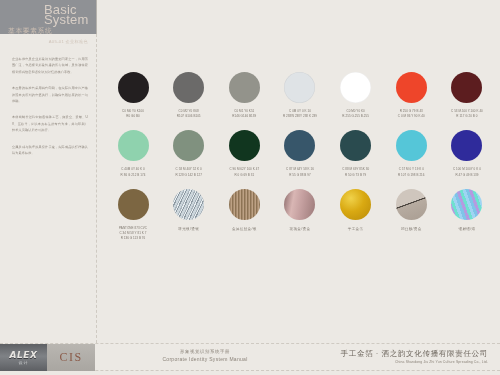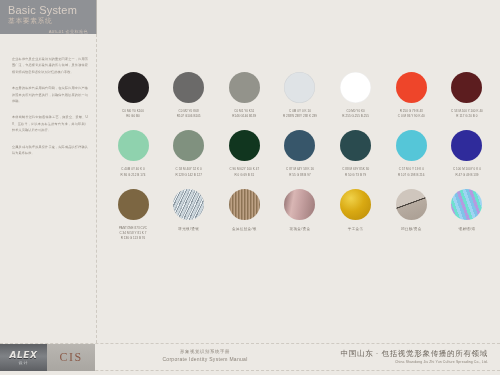--- a/index.html
+++ b/index.html
@@ -16,22 +16,22 @@
   }
 
   
   .header-block {
     position: absolute; left: 0; top: 0;
     width: 96px; height: 34px;
     background: #8f9195;
     padding: 5px 6px 0 8px;
   }
   .hdr-en {
-    font-size: 11px; letter-spacing: .2px;
-    color: #d9cfc6; line-height: 10px;
+    font-size: 13px; letter-spacing: .2px;
+    color: #d9cfc6; line-height: 10px; margin-left: 36px;
   }
   .hdr-cn {
     font-size: 6.8px; letter-spacing: .6px;
     color: #cdbfb2; line-height: 9px; margin-top: 1px;
   }
   .hdr-code {
     font-size: 4.2px; letter-spacing: .3px;
     color: #cfc3b8; text-align: right;
     margin-top: 4px; padding-right: 2px;
   }
@@ -330,17 +330,17 @@
   <div class="cis-box">
     <div class="cis-text">CIS</div>
   </div>
 
   <div class="foot-center">
     <div class="foot-cn">形象视觉识别系统手册</div>
     <div class="foot-en">Corporate Identity System Manual</div>
   </div>
 
   <div class="foot-right">
-    <div class="fr-cn">中国山东 · 包括视觉形象传播的所有领域</div>
+    <div class="fr-cn">手工金箔 · 酒之韵文化传播有限责任公司</div>
     <div class="fr-en">China Shandong  Jiu Zhi Yun Culture Spreading Co., Ltd.</div>
   </div>
 
 </div>
 
 </body></html>

